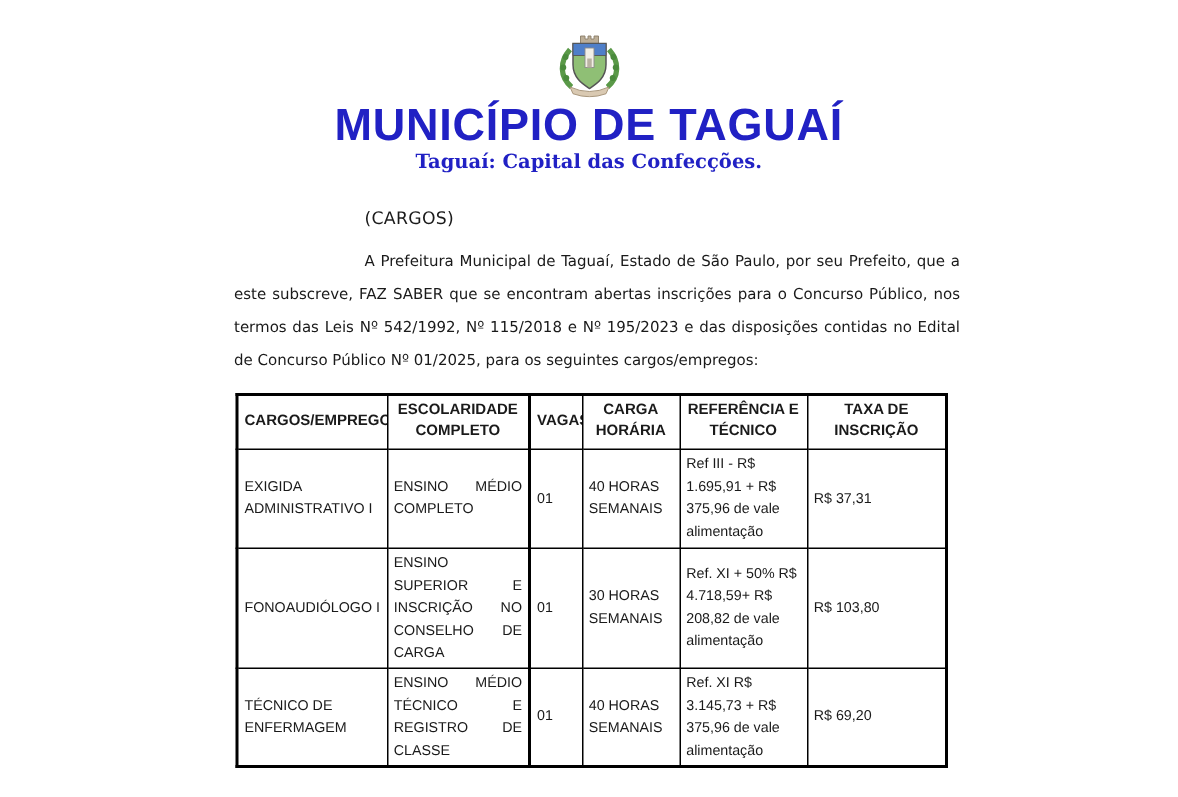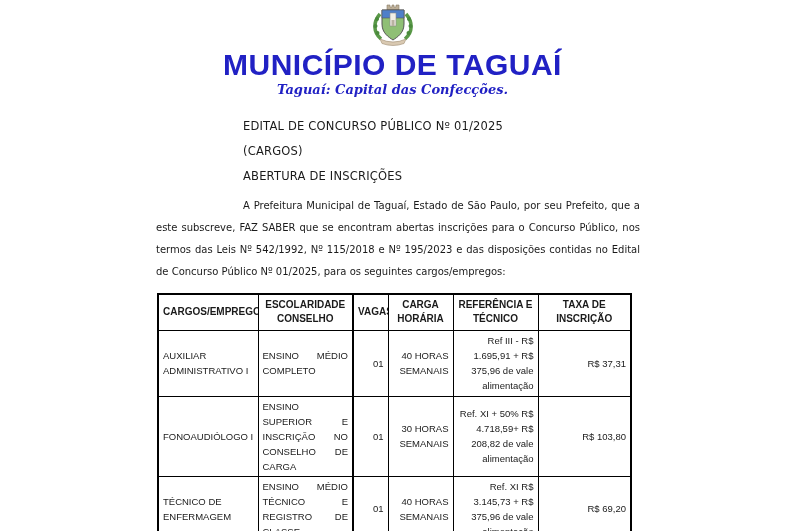--- a/index.html
+++ b/index.html
@@ -12,20 +12,21 @@
     height: 531px;
     overflow: hidden;
     font-family: "DejaVu Sans", sans-serif;
     color: #1a1a1a;
   }
   .page {
     width: 785px;
     height: 472px;
     position: relative;
     box-sizing: border-box;
+    margin-top: 19px;
   }
   .doc-header {
     text-align: center;
     padding-top: 3px;
   }
   .crest {
     display: block;
     margin: 0 auto;
   }
   .doc-title {
@@ -34,21 +35,20 @@
     font-weight: bold;
     color: #2121c4;
     line-height: 34px;
     margin-top: 2px;
     letter-spacing: 0.5px;
   }
   .doc-subtitle {
     font-family: "DejaVu Serif", serif;
     font-size: 13px;
     font-weight: bold;
-    font-style: italic;
     color: #2121c4;
     line-height: 16px;
   }
   .content {
     margin: 22px 0 0 156px;
     width: 484px;
     font-size: 11.5px;
   }
   .doc-heading {
     margin: 0 0 13px 87px;
@@ -92,21 +92,21 @@
     vertical-align: middle;
   }
   .col-cargo  { width: 100px; }
   .col-escol  { width: 95px; }
   .col-vagas  { width: 35px; }
   .col-carga  { width: 65px; }
   .col-ref    { width: 85px; }
   .col-taxa   { width: 93px; }
   td.cell-cargo { text-align: left; }
   td.cell-escol { text-align: justify; padding: 2px 3px; }
-  td.cell-vagas, td.cell-carga, td.cell-ref, td.cell-taxa { text-align: right; }
+  td.cell-vagas, td.cell-carga, td.cell-ref, td.cell-taxa { text-align: left; }
   td.cell-ref { font-size: 9px; line-height: 14px; padding: 2px 1px; }
   tr.row-1 { height: 66px; }
   tr.row-2 { height: 65px; }
   tr.row-3 { height: 52px; }
   table.cargos td.thick-left, table.cargos th.thick-left { border-left-width: 2px; }
 </style>
 </head>
 <body>
 
 <div class="page">
@@ -131,48 +131,46 @@
       <rect x="20" y="10" width="6" height="13" fill="#f2efe6" stroke="#8a8a8a" stroke-width="0.6"></rect>
       <rect x="21.5" y="17" width="3" height="6" fill="#b9b2a2"></rect>
 
       <path d="M10,36 q13,6 26,0 l-2,4.5 q-11,4 -22,0 z" fill="#d9c9b2" stroke="#a08d72" stroke-width="0.6"></path>
     </svg>
     <div class="doc-title">MUNICÍPIO DE TAGUAÍ</div>
     <div class="doc-subtitle">Taguaí: Capital das Confecções.</div>
   </div>
 
   <div class="content">
-    <div class="doc-heading">EDITAL DE CONCURSO PÚBLICO Nº 01/2025</div>
     <div class="doc-heading">(CARGOS)</div>
-    <div class="doc-heading">ABERTURA DE INSCRIÇÕES</div>
 
     <p class="doc-paragraph">A Prefeitura Municipal de Taguaí, Estado de São Paulo, por seu Prefeito, que a este subscreve, FAZ SABER que se encontram abertas inscrições para o Concurso Público, nos termos das Leis Nº 542/1992, Nº 115/2018 e Nº 195/2023 e das disposições contidas no Edital de Concurso Público Nº 01/2025, para os seguintes cargos/empregos:</p>
 
     <table class="cargos">
       <colgroup>
         <col class="col-cargo">
           <col class="col-escol">
           <col class="col-vagas">
         <col class="col-carga">
           <col class="col-ref">
           <col class="col-taxa">
       </colgroup>
       <thead>
         <tr>
           <th>CARGOS/EMPREGOS</th>
-          <th>ESCOLARIDADE CONSELHO</th>
+          <th>ESCOLARIDADE COMPLETO</th>
           <th class="thick-left">VAGAS</th>
           <th>CARGA HORÁRIA</th>
           <th>REFERÊNCIA E TÉCNICO</th>
           <th>TAXA DE INSCRIÇÃO</th>
         </tr>
       </thead>
       <tbody>
         <tr class="row-1">
-          <td class="cell-cargo">AUXILIAR ADMINISTRATIVO I</td>
+          <td class="cell-cargo">EXIGIDA ADMINISTRATIVO I</td>
           <td class="cell-escol">ENSINO MÉDIO COMPLETO</td>
           <td class="cell-vagas thick-left">01</td>
           <td class="cell-carga">40 HORAS SEMANAIS</td>
           <td class="cell-ref">Ref III - R$ 1.695,91 + R$ 375,96 de vale alimentação</td>
           <td class="cell-taxa">R$ 37,31</td>
         </tr>
         <tr class="row-2">
           <td class="cell-cargo">FONOAUDIÓLOGO I</td>
           <td class="cell-escol">ENSINO SUPERIOR E INSCRIÇÃO NO CONSELHO DE CARGA</td>
           <td class="cell-vagas thick-left">01</td>

